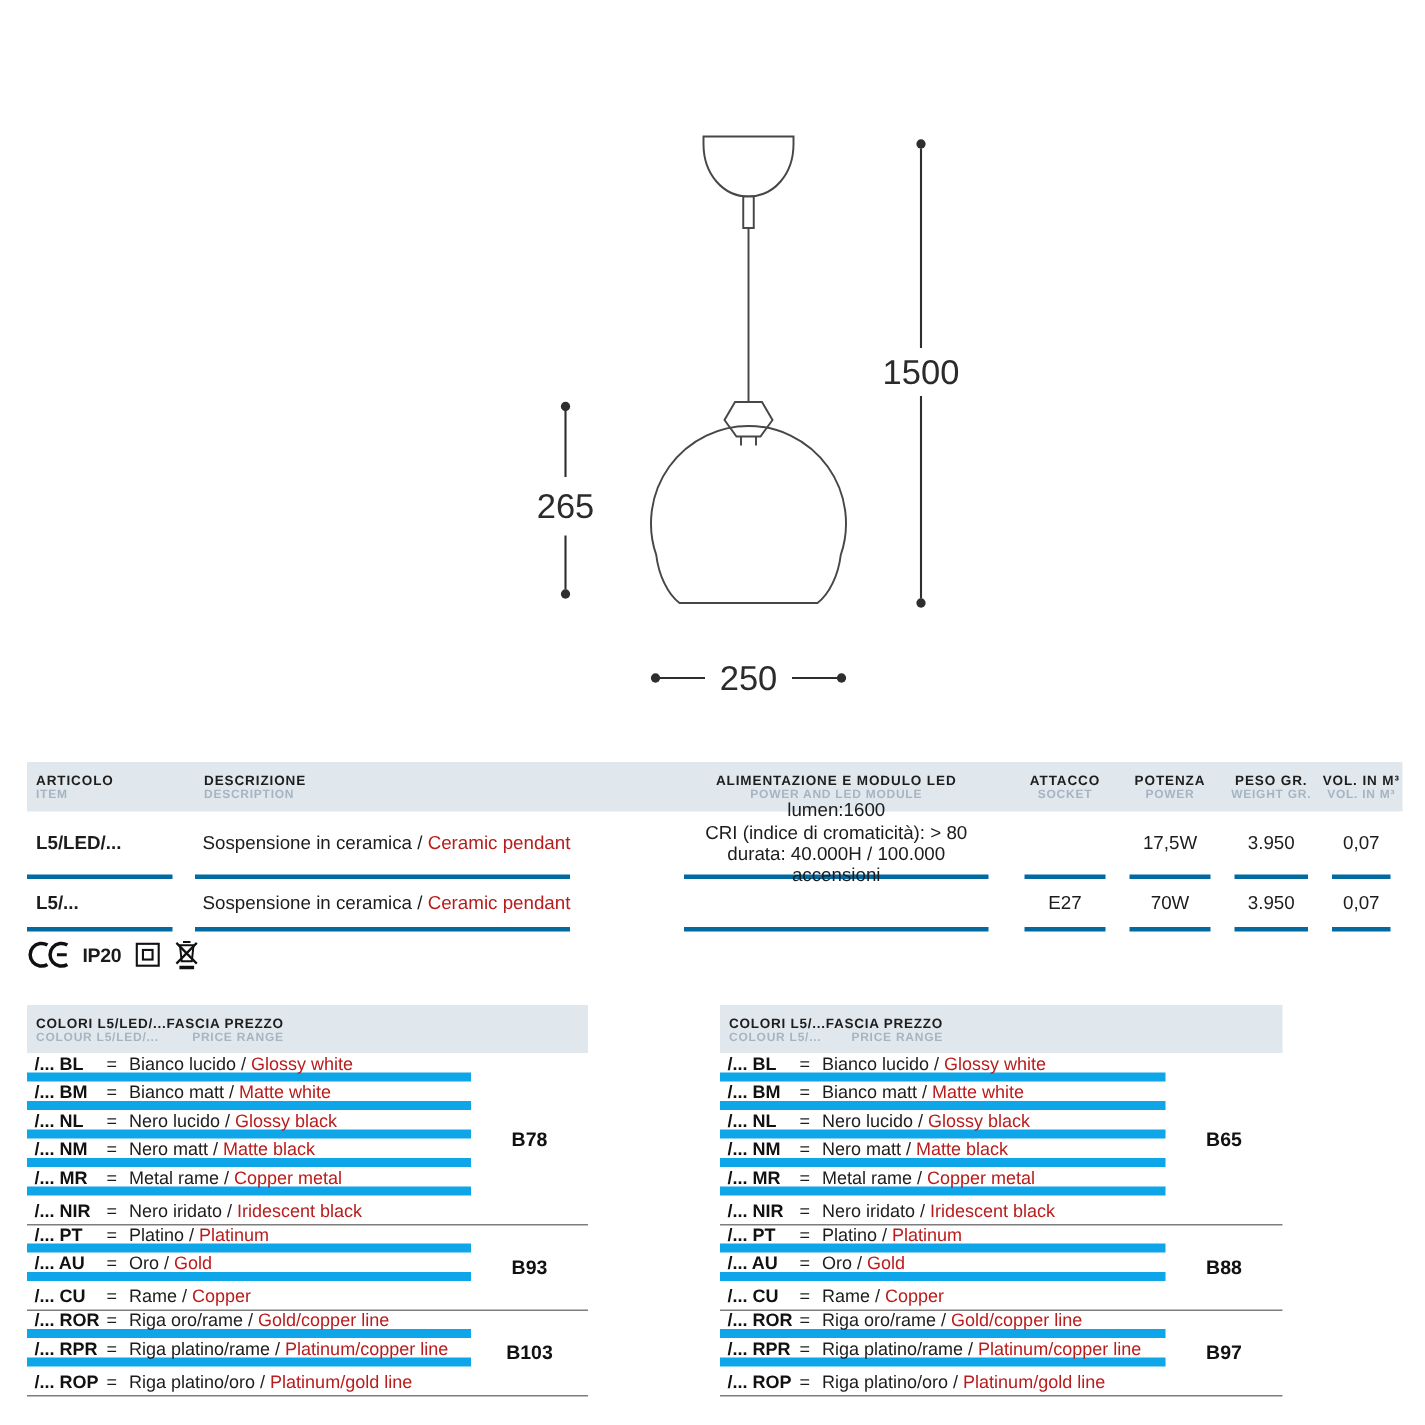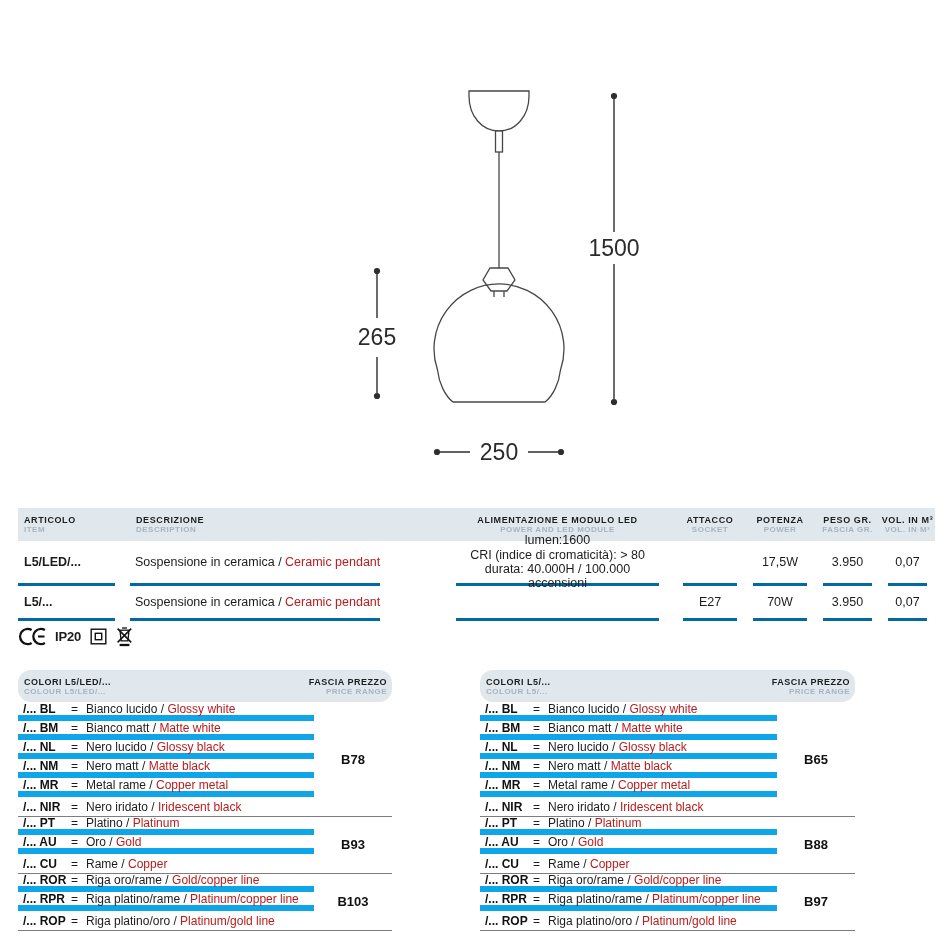--- a/index.html
+++ b/index.html
@@ -32,22 +32,22 @@
 
   
   .certs{position:absolute;left:18px;top:624px;height:24px;display:flex;align-items:center;gap:9px;}
   .ip{font-size:13px;font-weight:bold;letter-spacing:-.2px;}
   .certs svg{display:block;}
 
   
   .ctable{position:absolute;top:670px;}
   .ct-left{left:18px;width:374px;}
   .ct-right{left:480px;width:375px;}
-  .ct-head{height:32px;background:#e0e8ee;display:flex;justify-content:space-between;
-           align-items:center;padding:0 5px 0 6px;box-sizing:border-box;border-radius:13px;}
+  .ct-head{height:32px;background:#e0e8ee;display:flex;
+           align-items:center;padding:0 21px 0 6px;box-sizing:border-box;}
   .ct-head .tmain{font-size:9px;font-weight:bold;letter-spacing:.5px;color:#1d1d1d;}
   .ct-head .tsub{font-size:8px;font-weight:bold;letter-spacing:.5px;color:#a7b4c0;}
   .tr{text-align:right;}
   .ct-body{position:relative;display:grid;grid-template-columns:1fr 78px;grid-auto-rows:19px;}
   .ct-row{grid-column:1;display:flex;align-items:center;border-bottom:6px solid #0ea5e9;
           font-size:12px;padding-left:5px;box-sizing:border-box;}
   .ct-row.gend{border-bottom:none;}
   .ct-row .code{font-weight:bold;width:48px;flex:none;color:#111;}
   .ct-row .eq{width:15px;flex:none;}
   .ct-price{grid-column:2;display:flex;align-items:center;justify-content:center;
@@ -115,21 +115,21 @@
       <div class="hcell hcc">
         <div class="hit">ATTACCO</div>
         <div class="hen">SOCKET</div>
       </div>
       <div class="hcell hcc">
         <div class="hit">POTENZA</div>
         <div class="hen">POWER</div>
       </div>
       <div class="hcell hcc">
         <div class="hit">PESO GR.</div>
-        <div class="hen">FASCIA GR.</div>
+        <div class="hen">WEIGHT GR.</div>
       </div>
       <div class="hcell hcc">
         <div class="hit">VOL. IN M³</div>
         <div class="hen">VOL. IN M³</div>
       </div>
     </div>
 
     <div class="grid7 srow r1">
       <div class="cell c-item">L5/LED/...</div>
       <div class="cell c-desc">

